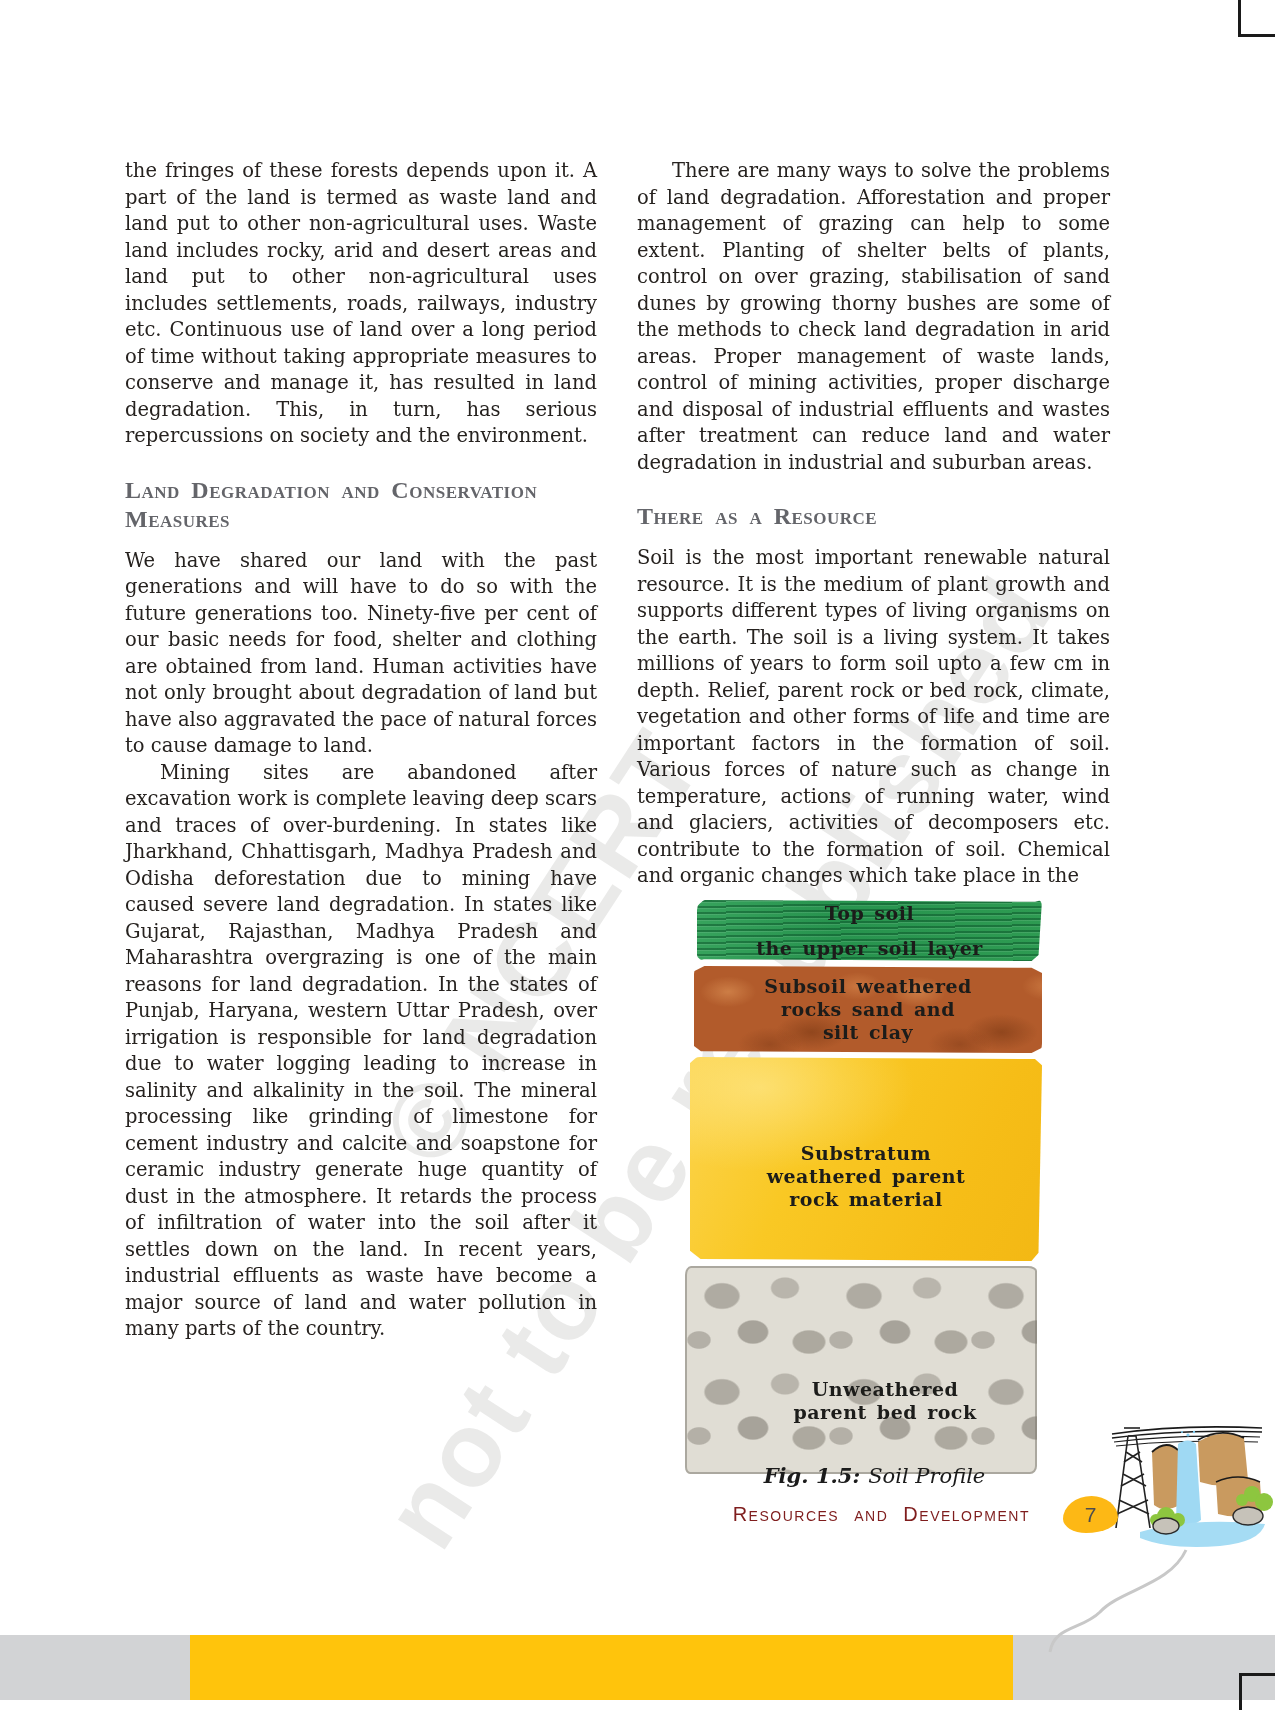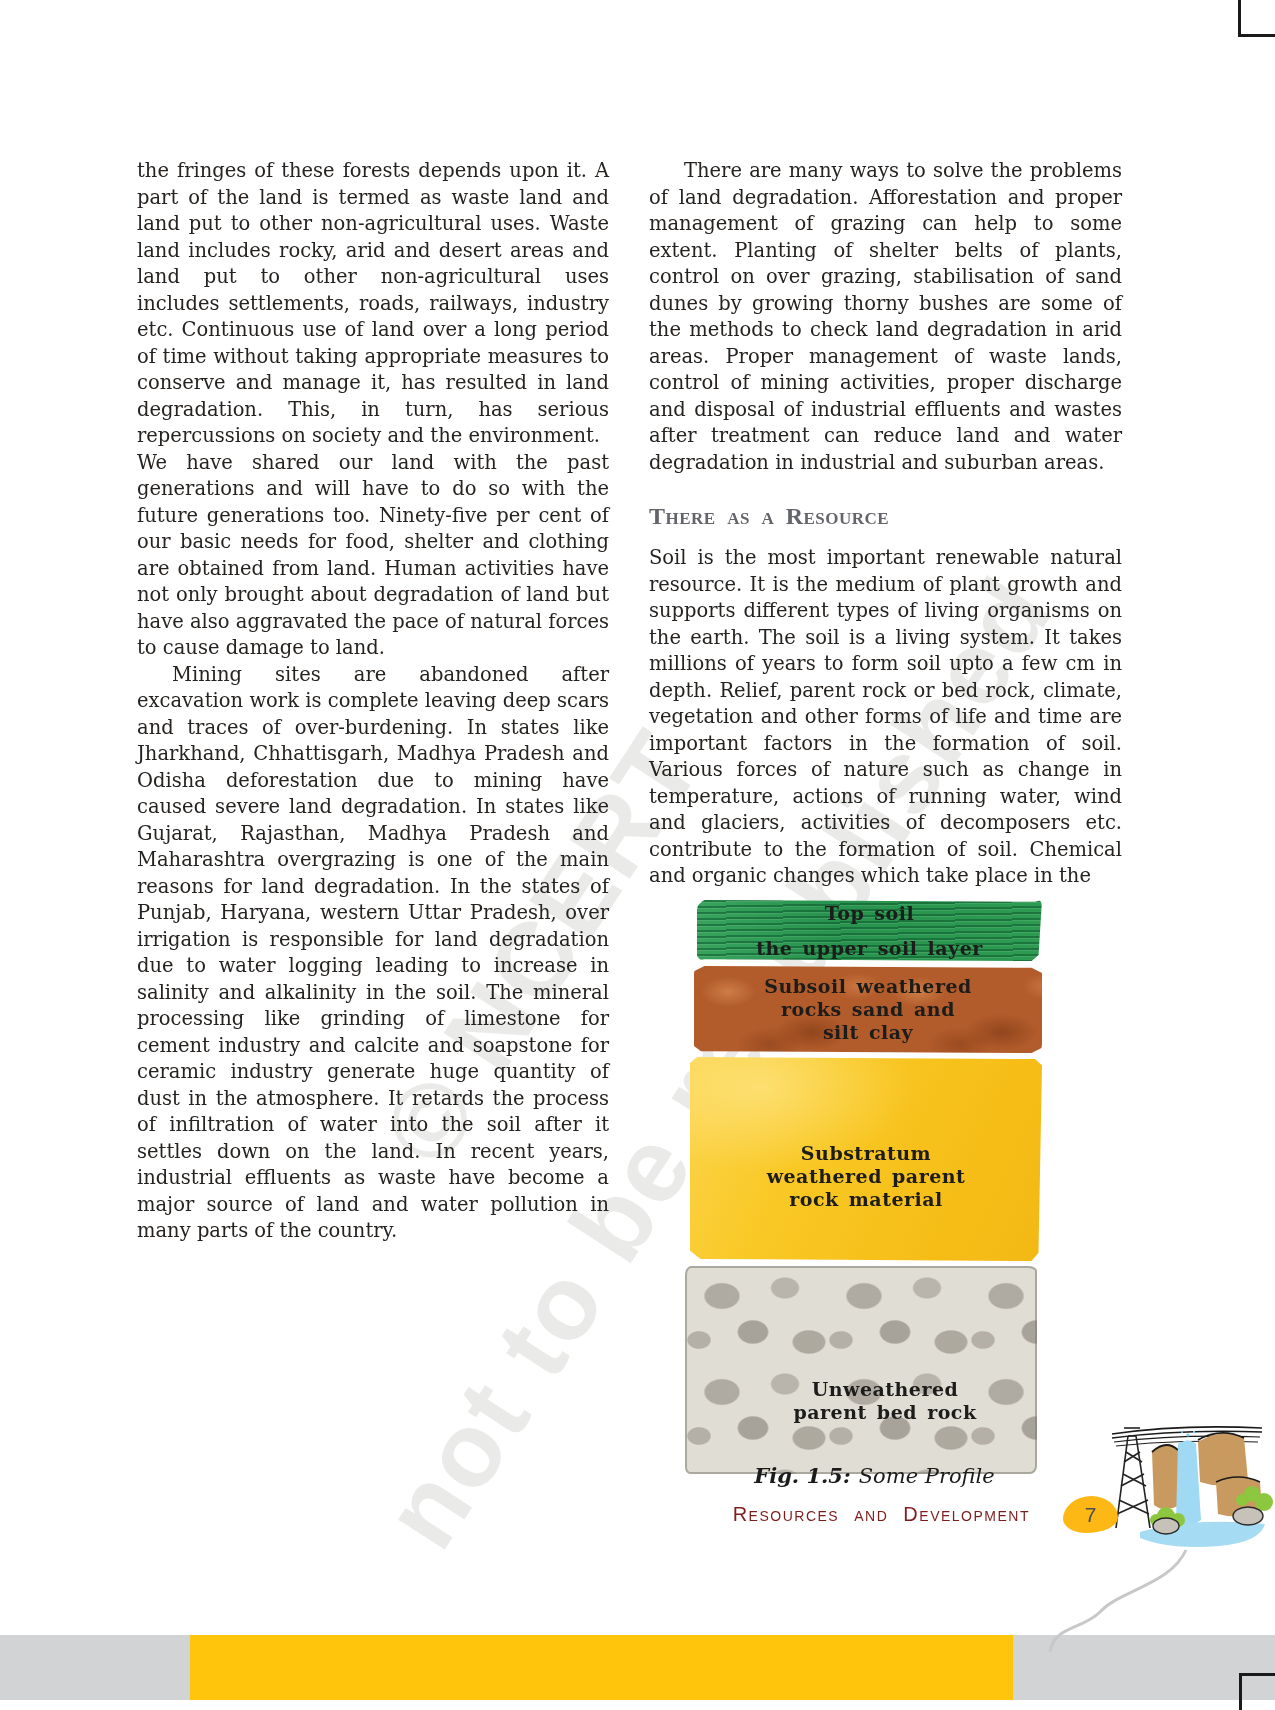--- a/index.html
+++ b/index.html
@@ -7,21 +7,21 @@
         font-family:"DejaVu Serif",serif;}
 
   
   .watermark{position:absolute;left:180px;top:380px;width:900px;height:1250px;
              display:flex;align-items:center;justify-content:center;z-index:0;pointer-events:none;}
   .watermark-inner{transform:rotate(-57deg);font-family:"Liberation Sans",sans-serif;
                    font-size:105px;line-height:210px;letter-spacing:3px;white-space:nowrap;
                    color:rgba(132,129,126,0.17);text-align:center;font-weight:bold;}
 
   
-  .text-col{position:absolute;top:158px;width:472px;z-index:2;margin-left:12px;}
+  .text-col{position:absolute;top:158px;width:472px;z-index:2;}
   .col-left{left:125px;}
   .col-right{left:637px;width:473px;}
   .text-col p{margin:0;text-align:justify;font-size:19.5px;line-height:26.5px;color:#26221f;}
   .indent{text-indent:35px;}
   .section-heading{font-family:"Liberation Serif",serif;font-variant:small-caps;font-weight:bold;
                    color:#64656a;font-size:24px;line-height:29px;margin:26px 0 14px 0;
                    letter-spacing:0.5px;word-spacing:5px;text-align:left;}
 
   
   .layer{position:absolute;display:flex;flex-direction:column;align-items:center;
@@ -101,20 +101,21 @@
       <div>© NCERT</div>
       <div>not to be republished</div>
     </div>
   </div>
 
   <div class="crop-top-right"></div>
   <div class="crop-bottom-right"></div>
 
   <div class="text-col col-left">
     <p>the fringes of these forests depends upon it. A part of the land is termed as waste land and land put to other non-agricultural uses. Waste land includes rocky, arid and desert areas and land put to other non-agricultural uses includes settlements, roads, railways, industry etc. Continuous use of land over a long period of time without taking appropriate measures to conserve and manage it, has resulted in land degradation. This, in turn, has serious repercussions on society and the environment.</p>
+    <div class="section-heading">Land Degradation and Conservation Measures</div>
     <p>We have shared our land with the past generations and will have to do so with the future generations too. Ninety-five per cent of our basic needs for food, shelter and clothing are obtained from land. Human activities have not only brought about degradation of land but have also aggravated the pace of natural forces to cause damage to land.</p>
     <p class="indent">Mining sites are abandoned after excavation work is complete leaving deep scars and traces of over-burdening. In states like Jharkhand, Chhattisgarh, Madhya Pradesh and Odisha deforestation due to mining have caused severe land degradation. In states like Gujarat, Rajasthan, Madhya Pradesh and Maharashtra overgrazing is one of the main reasons for land degradation. In the states of Punjab, Haryana, western Uttar Pradesh, over irrigation is responsible for land degradation due to water logging leading to increase in salinity and alkalinity in the soil. The mineral processing like grinding of limestone for cement industry and calcite and soapstone for ceramic industry generate huge quantity of dust in the atmosphere. It retards the process of infiltration of water into the soil after it settles down on the land. In recent years, industrial effluents as waste have become a major source of land and water pollution in many parts of the country.</p>
   </div>
 
   <div class="text-col col-right">
     <p class="indent">There are many ways to solve the problems of land degradation. Afforestation and proper management of grazing can help to some extent. Planting of shelter belts of plants, control on over grazing, stabilisation of sand dunes by growing thorny bushes are some of the methods to check land degradation in arid areas. Proper management of waste lands, control of mining activities, proper discharge and disposal of industrial effluents and wastes after treatment can reduce land and water degradation in industrial and suburban areas.</p>
     <div class="section-heading">There as a Resource</div>
     <p>Soil is the most important renewable natural resource. It is the medium of plant growth and supports different types of living organisms on the earth. The soil is a living system. It takes millions of years to form soil upto a few cm in depth. Relief, parent rock or bed rock, climate, vegetation and other forms of life and time are important factors in the formation of soil. Various forces of nature such as change in temperature, actions of running water, wind and glaciers, activities of decomposers etc. contribute to the formation of soil. Chemical and organic changes which take place in the</p>
   </div>
 
@@ -131,21 +132,21 @@
     <div class="lbl">Substratum</div>
     <div class="lbl">weathered parent</div>
     <div class="lbl">rock material</div>
   </div>
   <div class="layer layer-bedrock">
     <div class="lbl">Unweathered</div>
     <div class="lbl">parent bed rock</div>
   </div>
 
   <div class="figure-caption">
-    <span class="cap-label">Fig. 1.5:</span><span class="cap-title">Some Profile</span>
+    <span class="cap-label">Fig. 1.5:</span><span class="cap-title">Soil Profile</span>
   </div>
 
   <div class="footer-title">Resources and Development</div>
   <div class="page-badge">
     <span>7</span>
   </div>
 
   <svg class="illustration" viewBox="0 0 255 235" xmlns="http://www.w3.org/2000/svg">
 
     <path d="M92,14 Q160,4 242,8" fill="none" stroke="#1a1a1a" stroke-width="1.6"></path>

